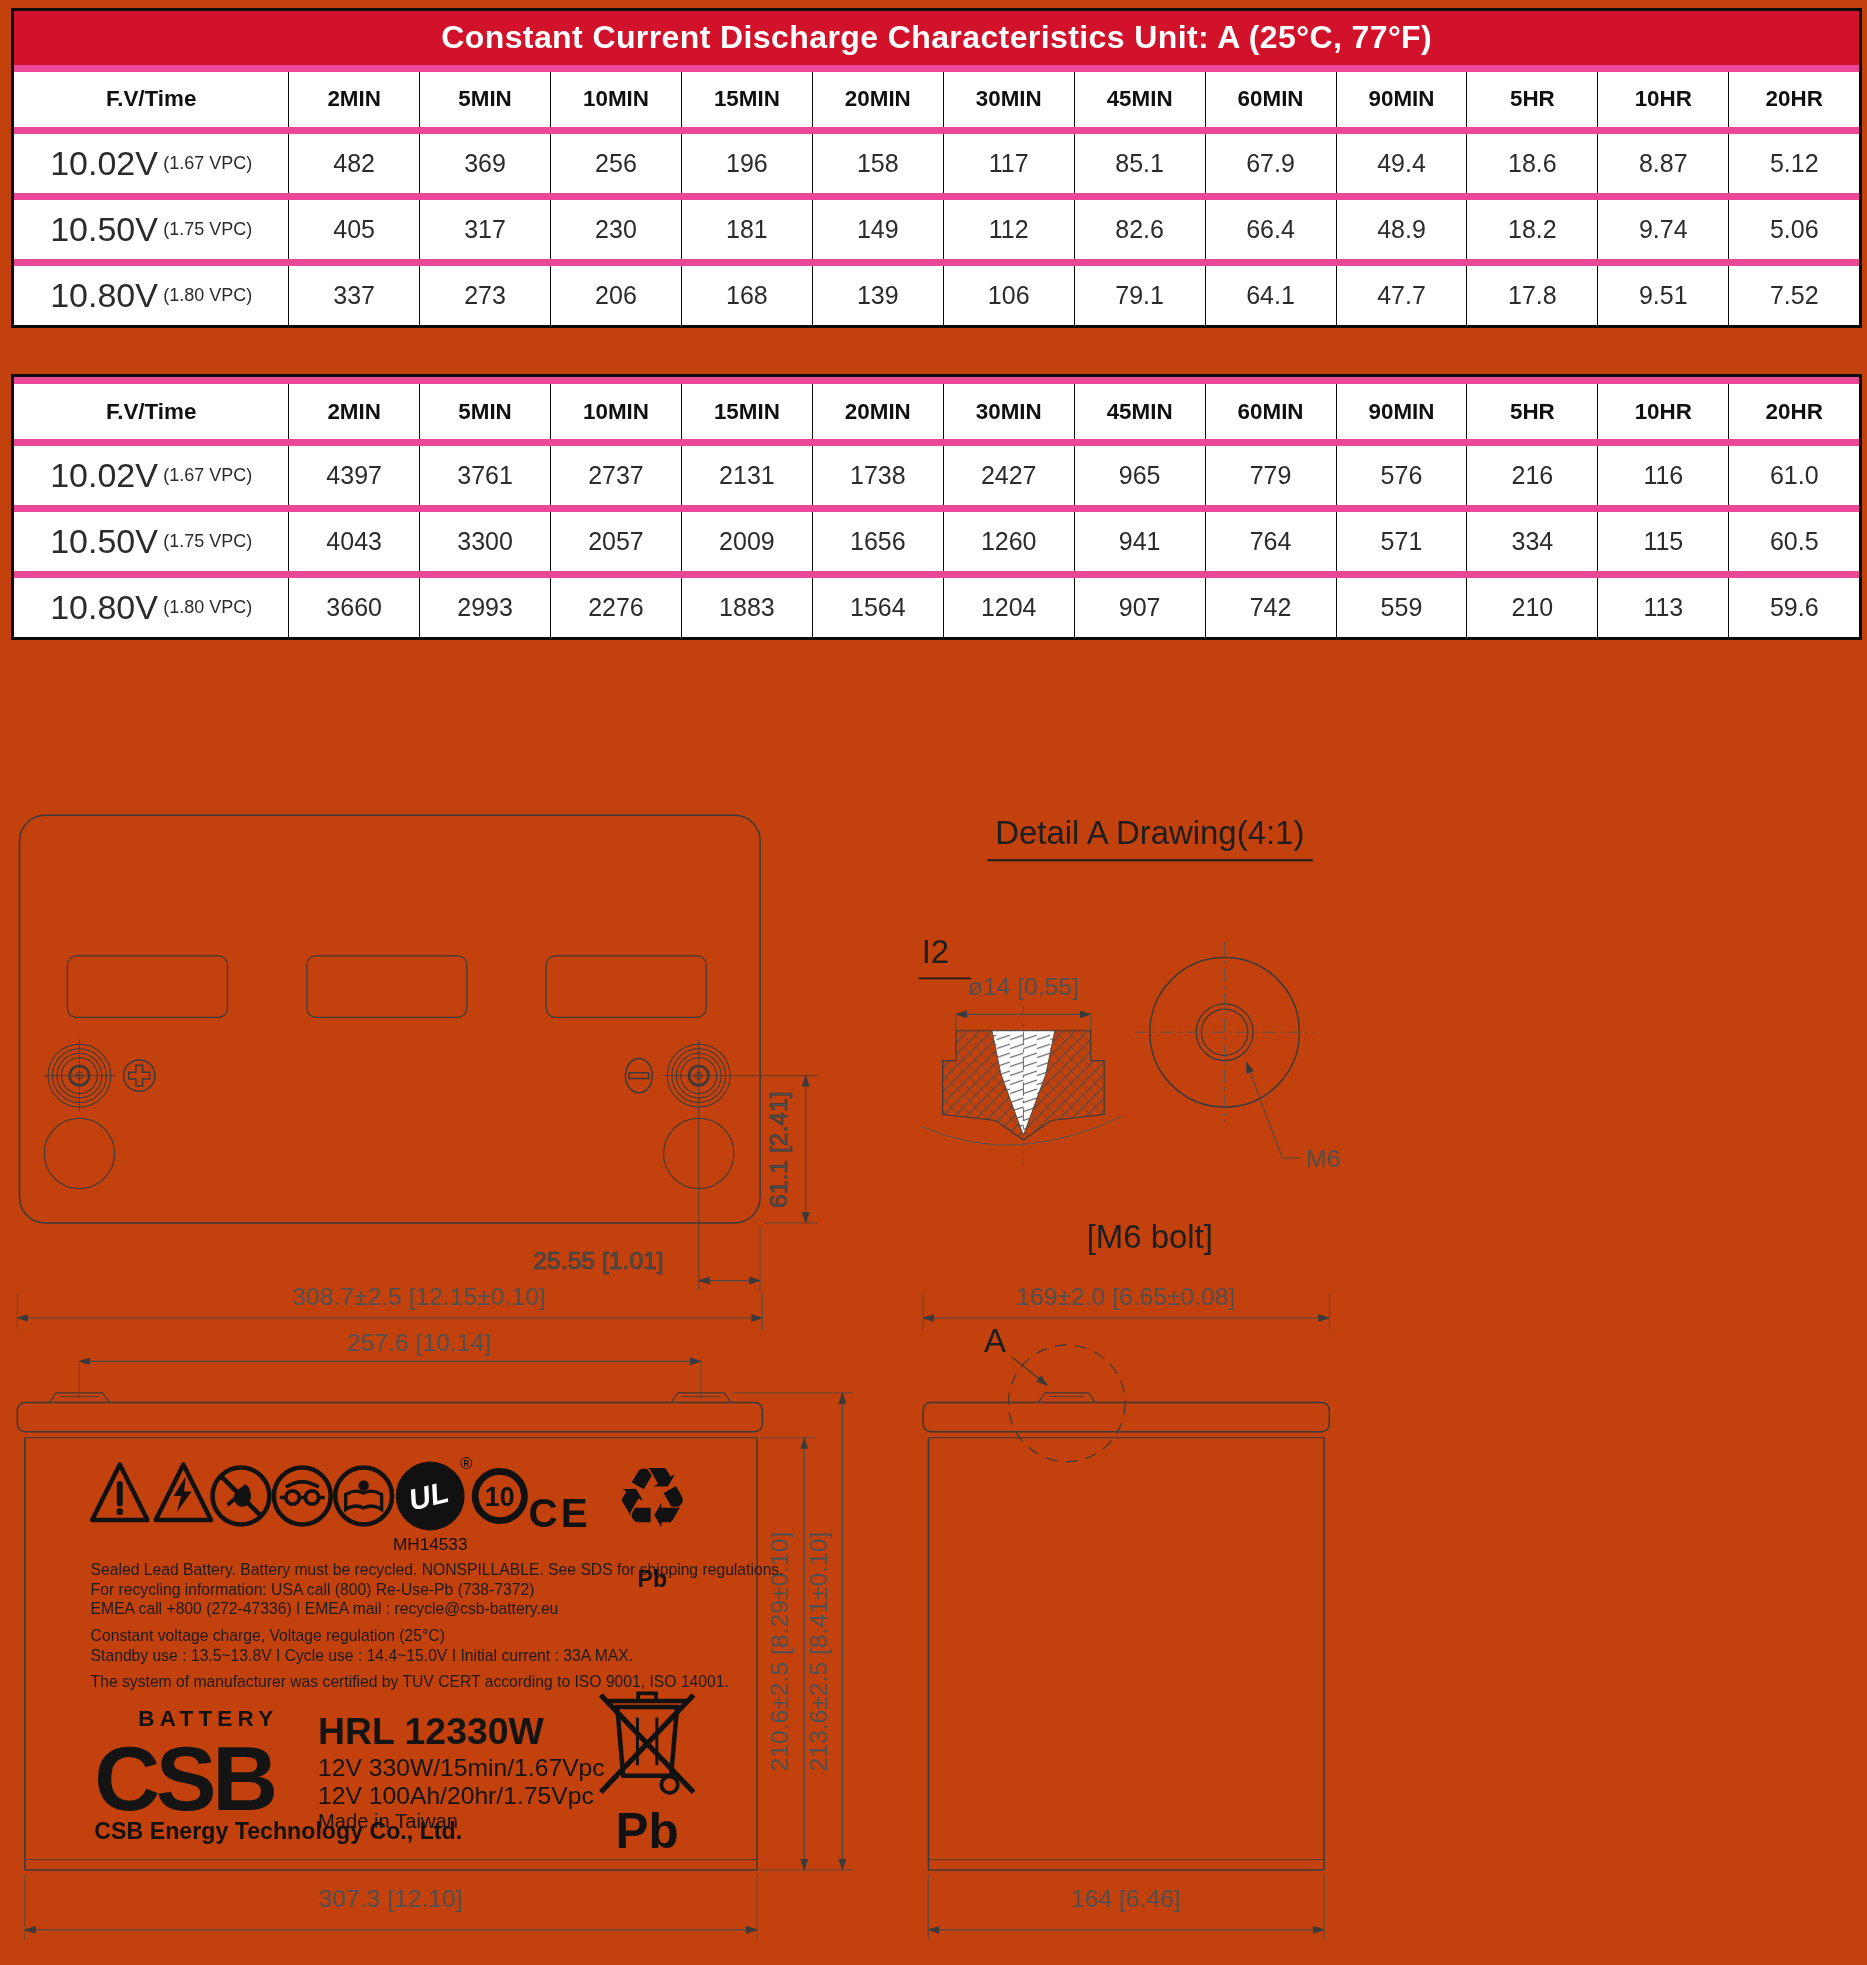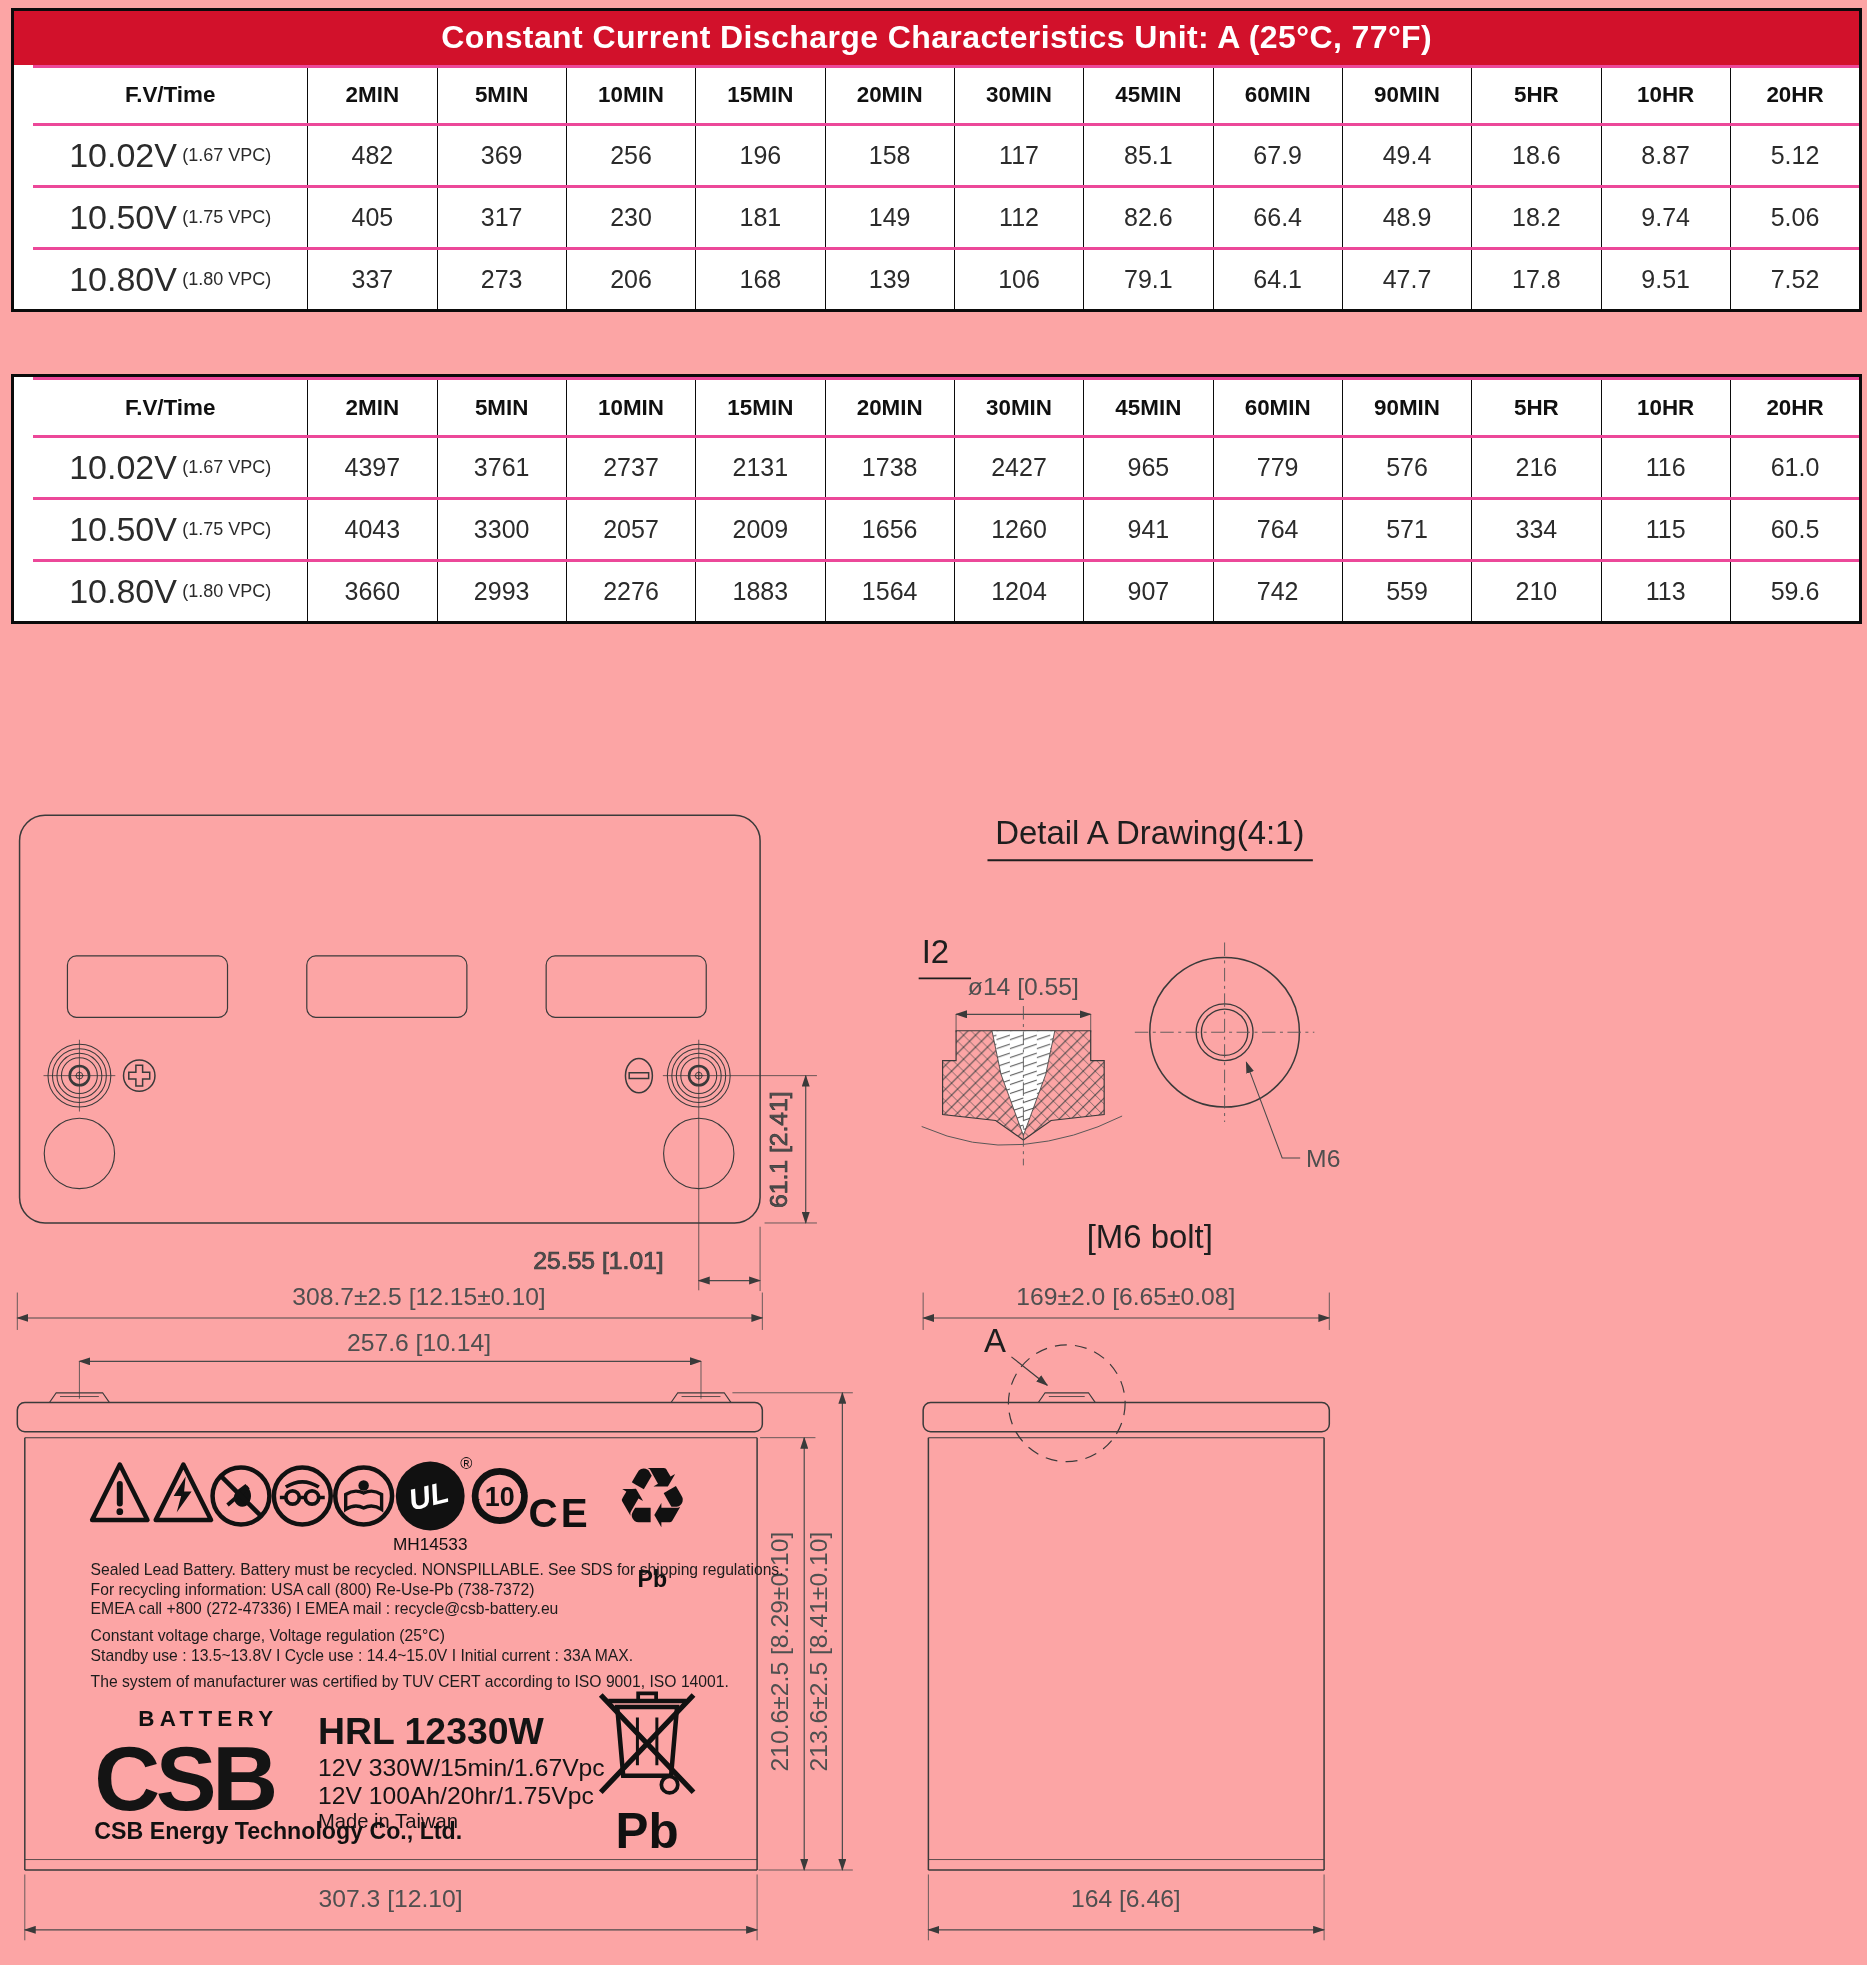--- a/index.html
+++ b/index.html
@@ -1,22 +1,22 @@
 <!DOCTYPE html>
 <html style="font-size:12px"><head>
 <meta charset="utf-8">
 <style>
   html,body{margin:0;padding:0;background:#fff;}
-  .page{position:relative;width:1868px;height:1965px;background:#fca5a5;overflow:hidden;
+  .page{position:relative;width:1868px;height:1965px;background:#c2410c;overflow:hidden;
         font-family:"Liberation Sans",sans-serif;}
   .draw{position:absolute;left:0;top:0;width:1868px;height:1965px;pointer-events:none;}
   .dtable{position:absolute;left:11.2px;width:1845px;border:3.7px solid #0b0b0b;background:#fff;box-sizing:content-box;}
   .ttl{height:54px;background:#d2112b;color:#fff;font-size:32px;font-weight:bold;
        display:flex;align-items:center;justify-content:center;letter-spacing:0.4px;}
-  .row{display:grid;grid-template-columns:274px repeat(12,1fr);border-top:3px solid #ec4899;margin-left:19px;}
+  .row{display:grid;grid-template-columns:274px repeat(12,1fr);border-top:7px solid #ec4899;}
   .cell{display:flex;align-items:center;justify-content:center;border-left:1.5px solid #0b0b0b;}
   .cell:first-child{border-left:none;}
   .row.hdr .cell{height:55px;font-size:22.4px;font-weight:bold;color:#101010;}
   .row.dr .cell{height:59px;font-size:25px;color:#2b2b2b;}
   .cell.lab .v{font-size:34px;color:#2b2b2b;}
   .cell.lab .vpc{font-size:18px;color:#2b2b2b;margin-left:5.2px;}
   
   text{font-family:"Liberation Sans",sans-serif;}
   .dt{font-size:33px;fill:#4f4f4f;}
   .dtb{font-size:44px;fill:#1e1e1e;}

